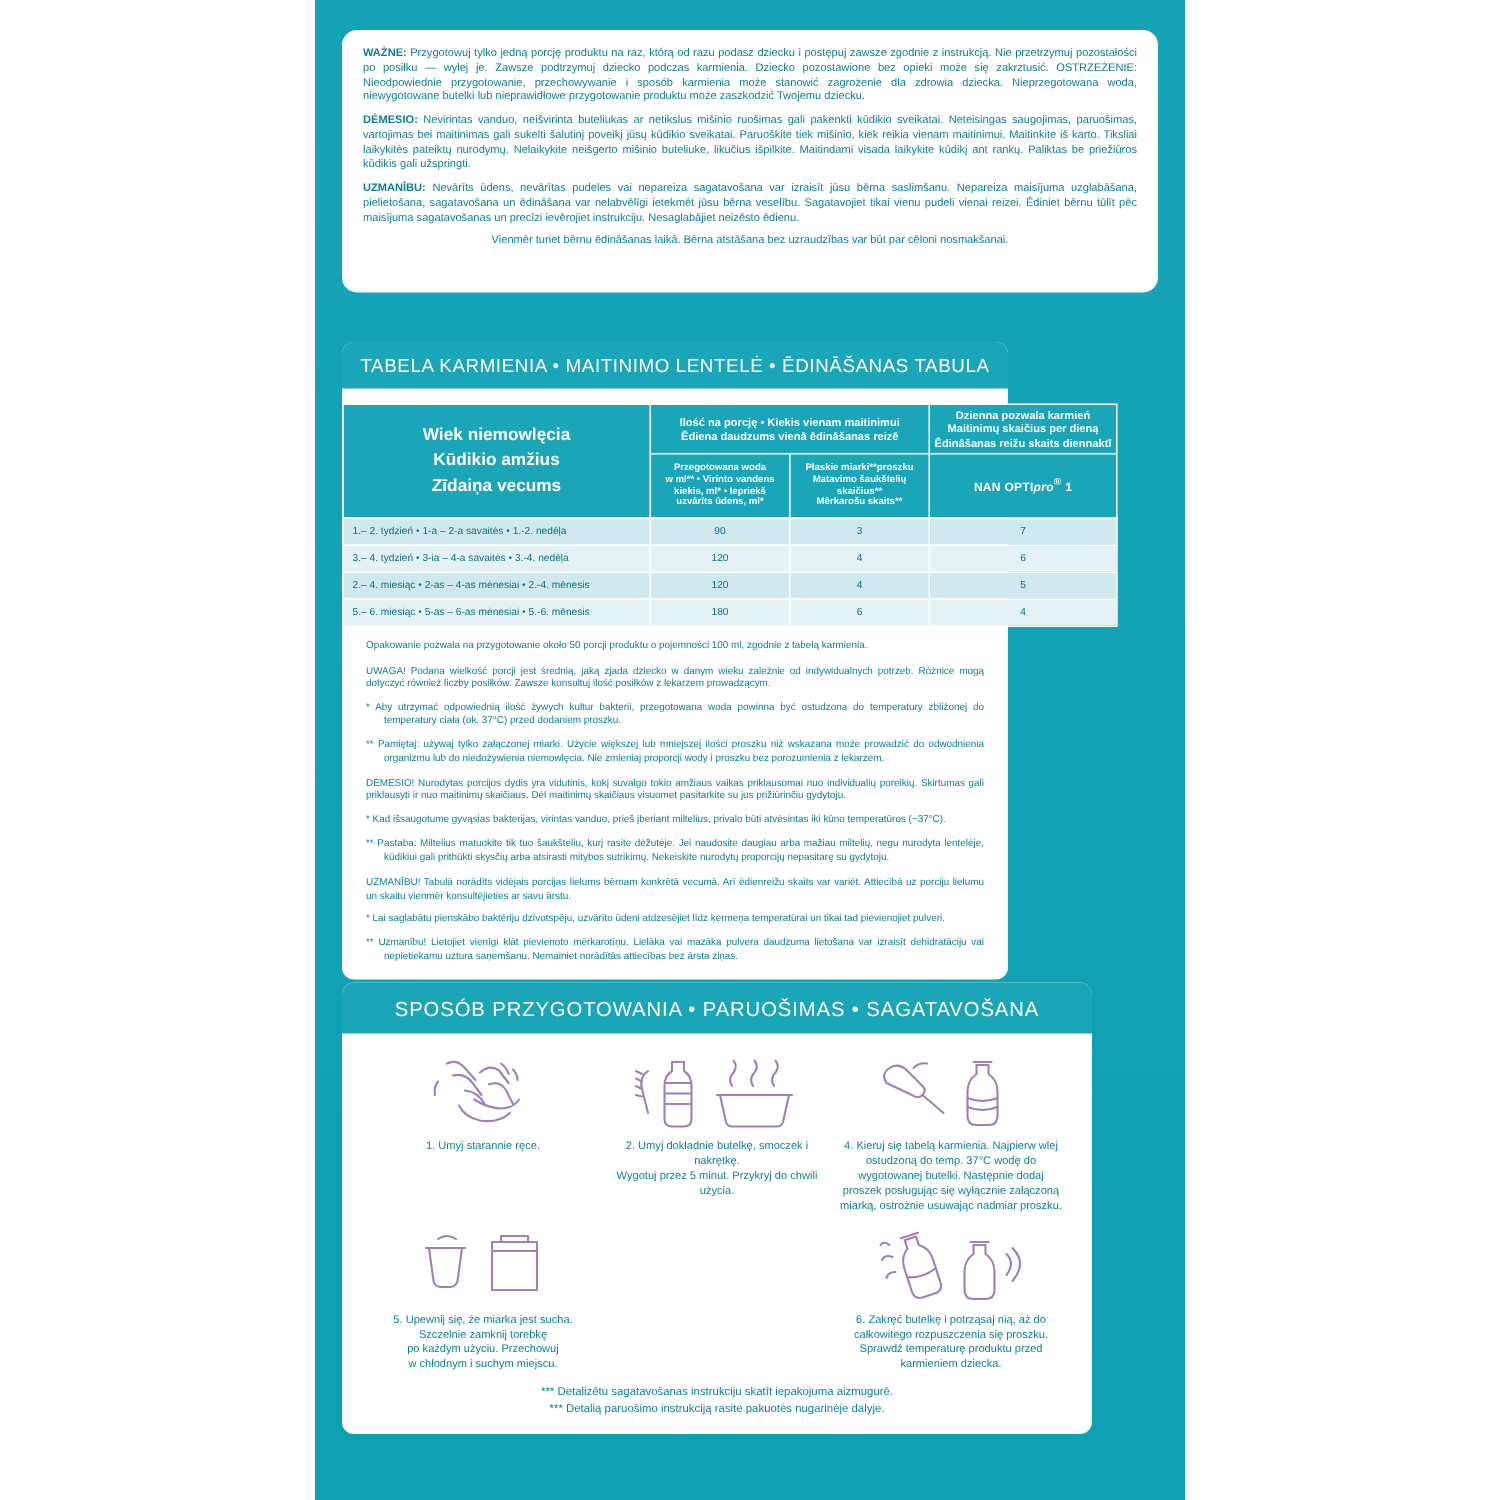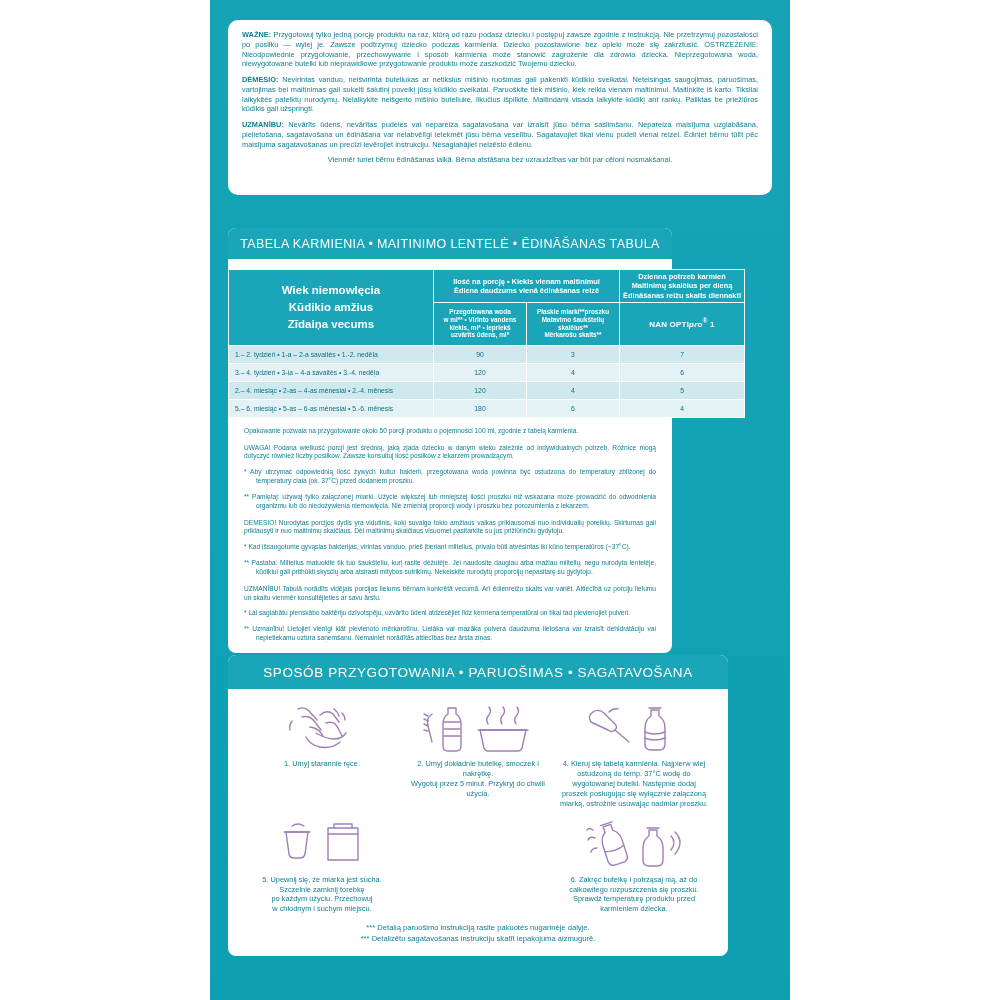--- a/index.html
+++ b/index.html
@@ -220,21 +220,21 @@
           <td class="th-age" rowspan="2">
             <div>Wiek niemowlęcia</div>
             <div>Kūdikio amžius</div>
             <div>Zīdaiņa vecums</div>
           </td>
           <td class="th-top" colspan="2">
             <div>Ilość na porcję • Kiekis vienam maitinimui</div>
             <div>Ēdiena daudzums vienā ēdināšanas reizē</div>
           </td>
           <td class="th-top">
-            <div>Dzienna potrzeb karmień</div>
+            <div>Dzienna pozwala karmień</div>
             <div>Maitinimų skaičius per dieną</div>
             <div>Ēdināšanas reižu skaits diennaktī</div>
           </td>
         </tr>
         <tr>
           <td class="th-sub">
             <div>Przegotowana woda</div>
             <div>w ml** • Virinto vandens</div>
             <div>kiekis, ml* • Iepriekš</div>
             <div>uzvārīts ūdens, ml*</div>
@@ -405,19 +405,19 @@
                 <path d="M96 14 q10 10 0 22"></path>
               </g>
             </svg>
           </div>
           <div class="cap">6. Zakręć butelkę i potrząsaj nią, aż do całkowitego rozpuszczenia się proszku. Sprawdź temperaturę produktu przed karmieniem dziecka.</div>
         </div>
 
       </div>
 
       <div class="prep-foot">
+        <div>*** Detalizētu sagatavošanas instrukciju skatīt iepakojuma aizmugurē.</div>
         <div>*** Detalią paruošimo instrukciją rasite pakuotės nugarinėje dalyje.</div>
-        <div>*** Detalizētu sagatavošanas instrukciju skatīt iepakojuma aizmugurē.</div>
       </div>
     </div>
 
   </div>
 </div>
 
 </body></html>

